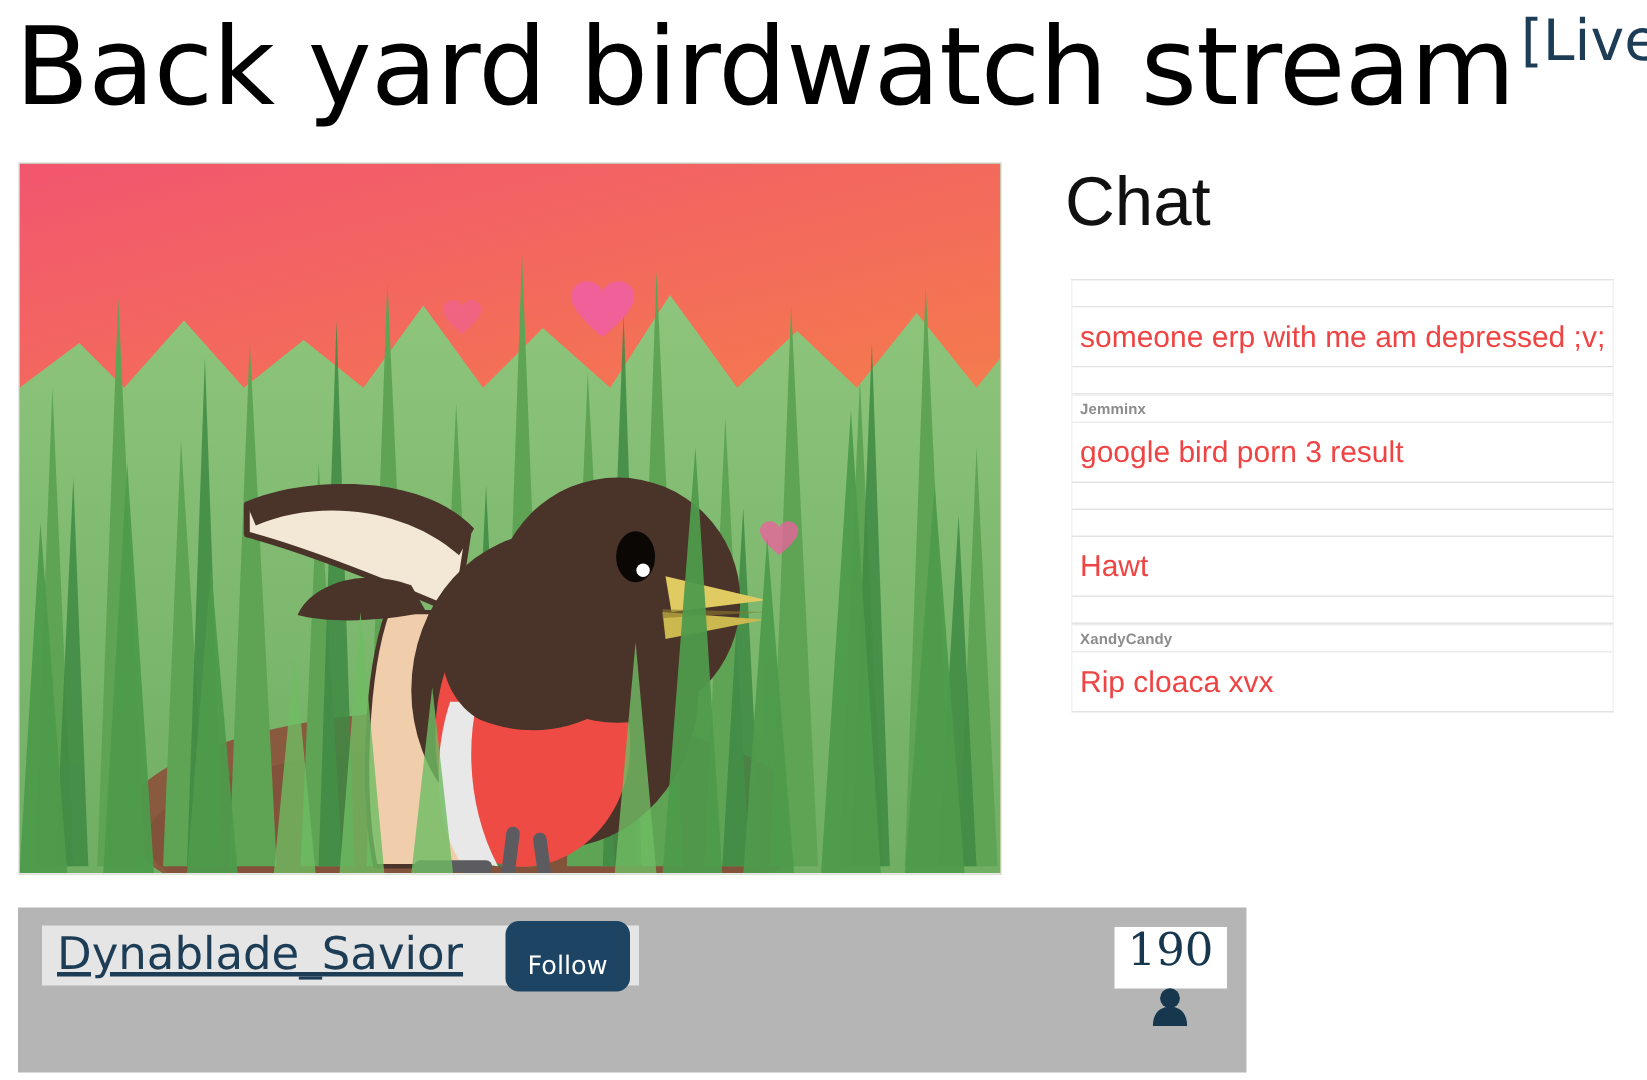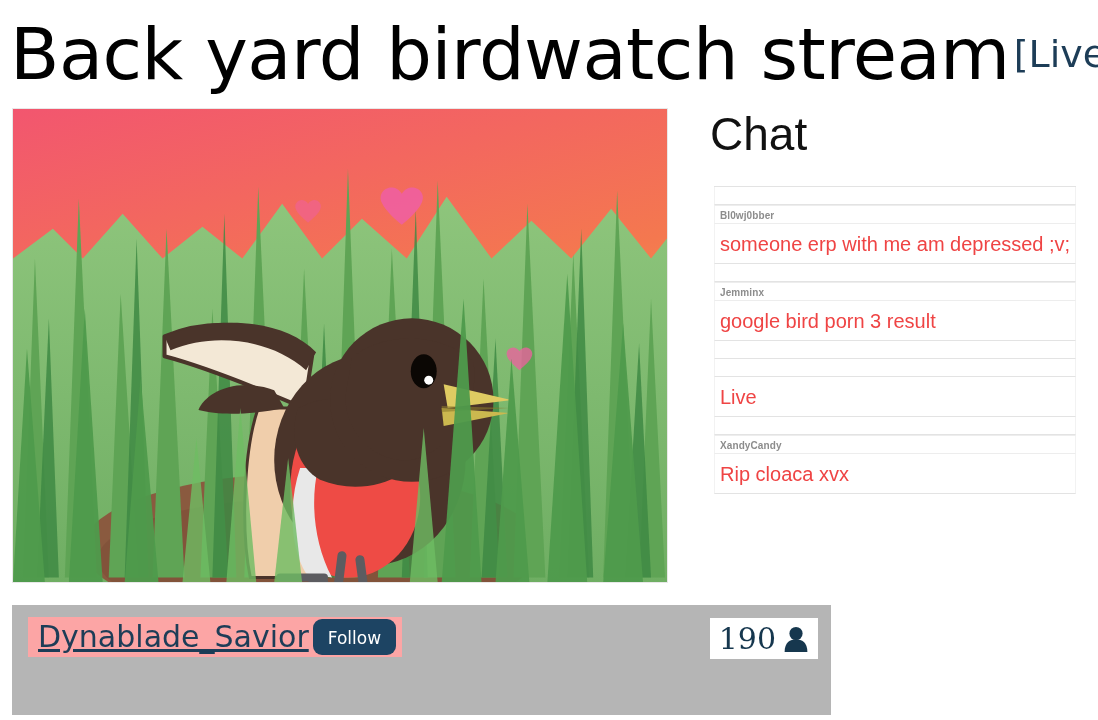--- a/index.html
+++ b/index.html
@@ -17,21 +17,21 @@
   }
 
   
   #title-bar {
     position: absolute;
     left: 10px;
     top: 8px;
     width: 1080px;
     height: 92px;
     display: flex;
-    align-items: center;
+    align-items: flex-start;
   }
   #page-title {
     font-family: "DejaVu Sans", sans-serif;
     font-size: 72px;
     line-height: 72px;
     font-weight: 400;
     color: #000000;
     letter-spacing: -0.5px;
     white-space: nowrap;
   }
@@ -128,58 +128,59 @@
     top: 605px;
     width: 819px;
     height: 110px;
     background: #b5b5b5;
   }
   #streamer-box {
     position: absolute;
     left: 16px;
     top: 12px;
     height: 40px;
-    background: #fca5a5;
+    background: #e5e5e5;
     display: flex;
     align-items: center;
     padding: 0 6px 0 10px;
   }
   #streamer-name {
     font-family: "DejaVu Sans", sans-serif;
     font-size: 30px;
     line-height: 34px;
     color: #1d3d57;
     text-decoration: underline;
     text-underline-offset: 2px;
     white-space: nowrap;
     cursor: pointer;
   }
   #follow-button {
-    margin-left: 4px;
+    margin-left: 28px;
     background: #1d4463;
     color: #ffffff;
     font-family: "DejaVu Sans", sans-serif;
     font-size: 17px;
     line-height: 17px;
-    padding: 11px 15px 8px 15px;
+    padding: 22px 15px 8px 15px;
     border-radius: 9px;
     border: none;
     cursor: pointer;
     white-space: nowrap;
   }
   #viewer-box {
     position: absolute;
     right: 13px;
     top: 13px;
     height: 41px;
     background: #ffffff;
     display: flex;
     align-items: center;
     padding: 0 9px;
     gap: 7px;
+    flex-direction: column;
   }
   #viewer-count {
     font-family: "DejaVu Serif", serif;
     font-size: 30px;
     line-height: 32px;
     color: #16374e;
   }
   #viewer-icon { display: block; }
 
   .sig-text {
@@ -313,32 +314,31 @@
       <path d="M630,505 C652,500 660,516 646,528 C660,524 664,538 648,544" stroke="#3f6b35" stroke-width="4" fill="none" opacity="0.7"></path>
     </g>
   </svg>
 </div>
 
 <div id="chat-heading">Chat</div>
 <div id="chat-list">
   <div id="chat-rows">
       <div class="chat-spacer"></div>
       <div class="chat-entry">
-        <div class="chat-user">Bl0wj0bber</div>
         <div class="chat-msg">someone erp with me am depressed ;v;</div>
       </div>
       <div class="chat-spacer"></div>
       <div class="chat-entry">
         <div class="chat-user">Jemminx</div>
         <div class="chat-msg">google bird porn 3 result</div>
       </div>
       <div class="chat-spacer"></div>
       <div class="chat-spacer"></div>
       <div class="chat-entry">
-        <div class="chat-msg">Live</div>
+        <div class="chat-msg">Hawt</div>
       </div>
       <div class="chat-spacer"></div>
       <div class="chat-entry">
         <div class="chat-user">XandyCandy</div>
         <div class="chat-msg">Rip cloaca xvx</div>
       </div>
     </div>
 </div>
 
 <div id="footer-bar">

